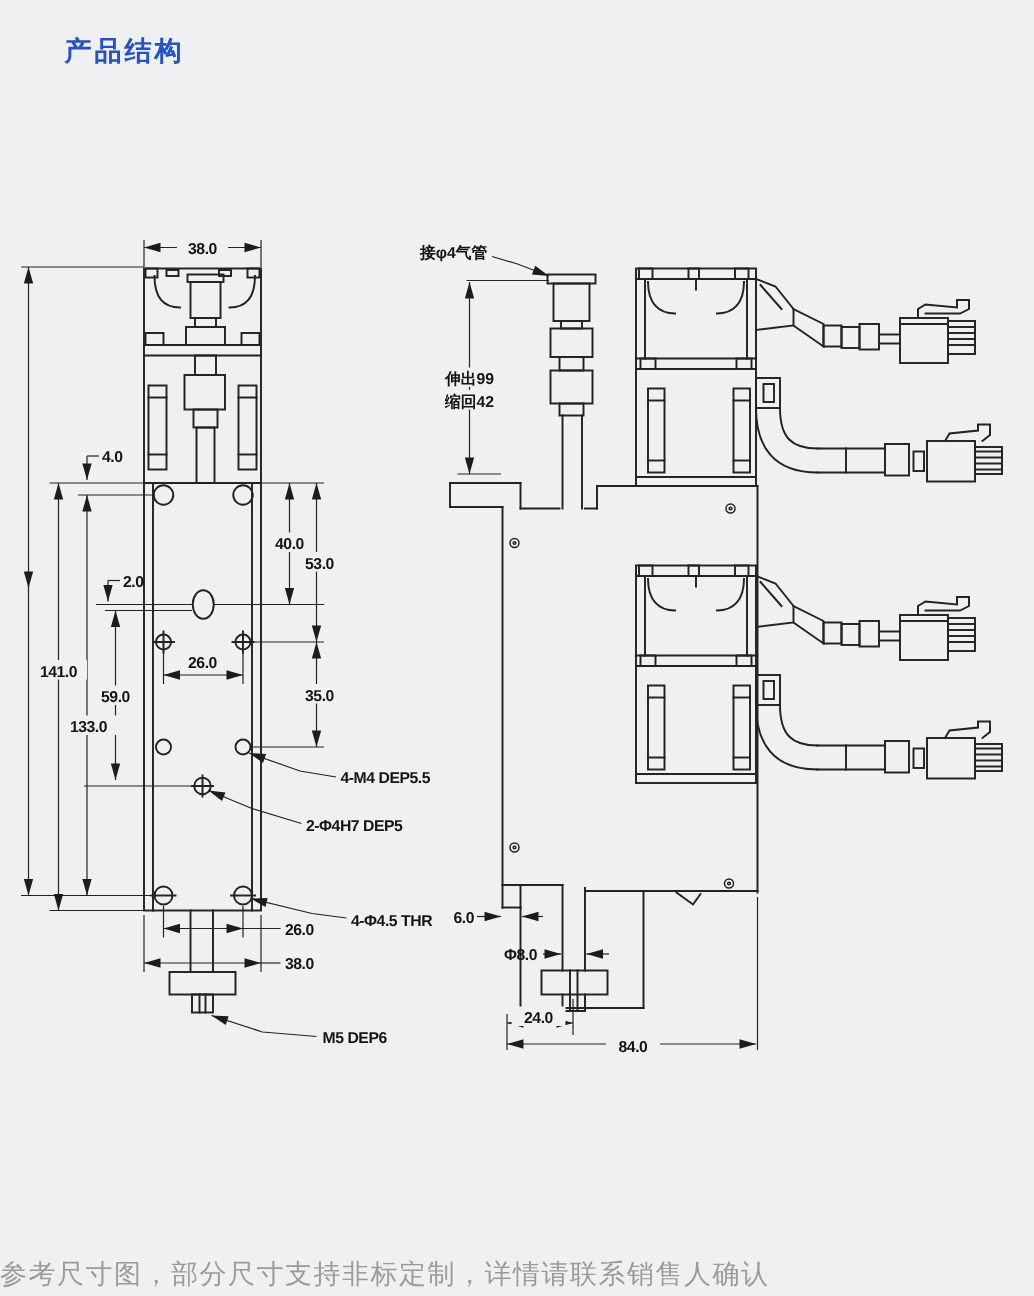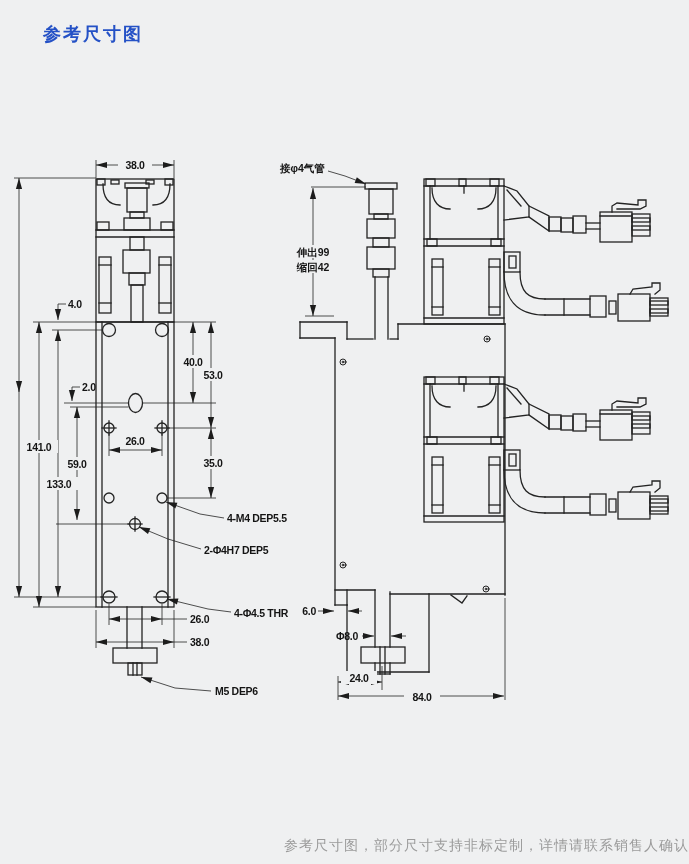--- a/index.html
+++ b/index.html
@@ -17,22 +17,22 @@
     overflow:hidden;
     font-family:"Liberation Sans",sans-serif;
   }
   .title{
     position:absolute;left:43px;top:22px;
     font-size:18px;font-weight:bold;color:var(--title);
     letter-spacing:2px;
   }
   .footer{
     position:absolute;left:0;right:0;top:837px;
-    text-align:right;
-    font-size:14px;color:var(--muted);
+    text-align:left;
+    font-size:18px;color:var(--muted);
     letter-spacing:1px;
   }
   svg{position:absolute;left:0;top:0;}
   .o line,.o rect,.o path,.o circle,.o ellipse,.o polyline{
     stroke:var(--line);fill:none;stroke-width:1.3;stroke-linecap:square;
   }
   .o2 line,.o2 rect,.o2 path,.o2 circle,.o2 ellipse,.o2 polyline{
     stroke:var(--line);fill:none;stroke-width:1;stroke-linecap:square;
   }
   .d line,.d polyline,.d path{
@@ -45,21 +45,21 @@
     letter-spacing:-0.3px;
   }
   text.zh{font-size:10.5px;letter-spacing:0;}
   rect.bg{fill:var(--bg);stroke:none;}
   .mk{fill:#1c1c1c;stroke:none;}
 </style>
 </head>
 <body>
 
 <div class="page">
-  <div class="title">参考尺寸图</div>
+  <div class="title">产品结构</div>
 
   <svg width="689" height="864" viewBox="0 0 689 864">
     <defs>
       <marker id="ah" viewBox="0 0 12 8" refX="11.5" refY="4" markerWidth="12" markerHeight="8" orient="auto-start-reverse" markerUnits="userSpaceOnUse">
         <path class="mk" d="M11.5,4 L0.5,0.9 L0.5,7.1 Z"></path>
       </marker>
 
       <g id="valve" class="o">
         <rect x="424" y="179" width="80" height="145"></rect>
         <line x1="424" y1="186" x2="504" y2="186"></line>

